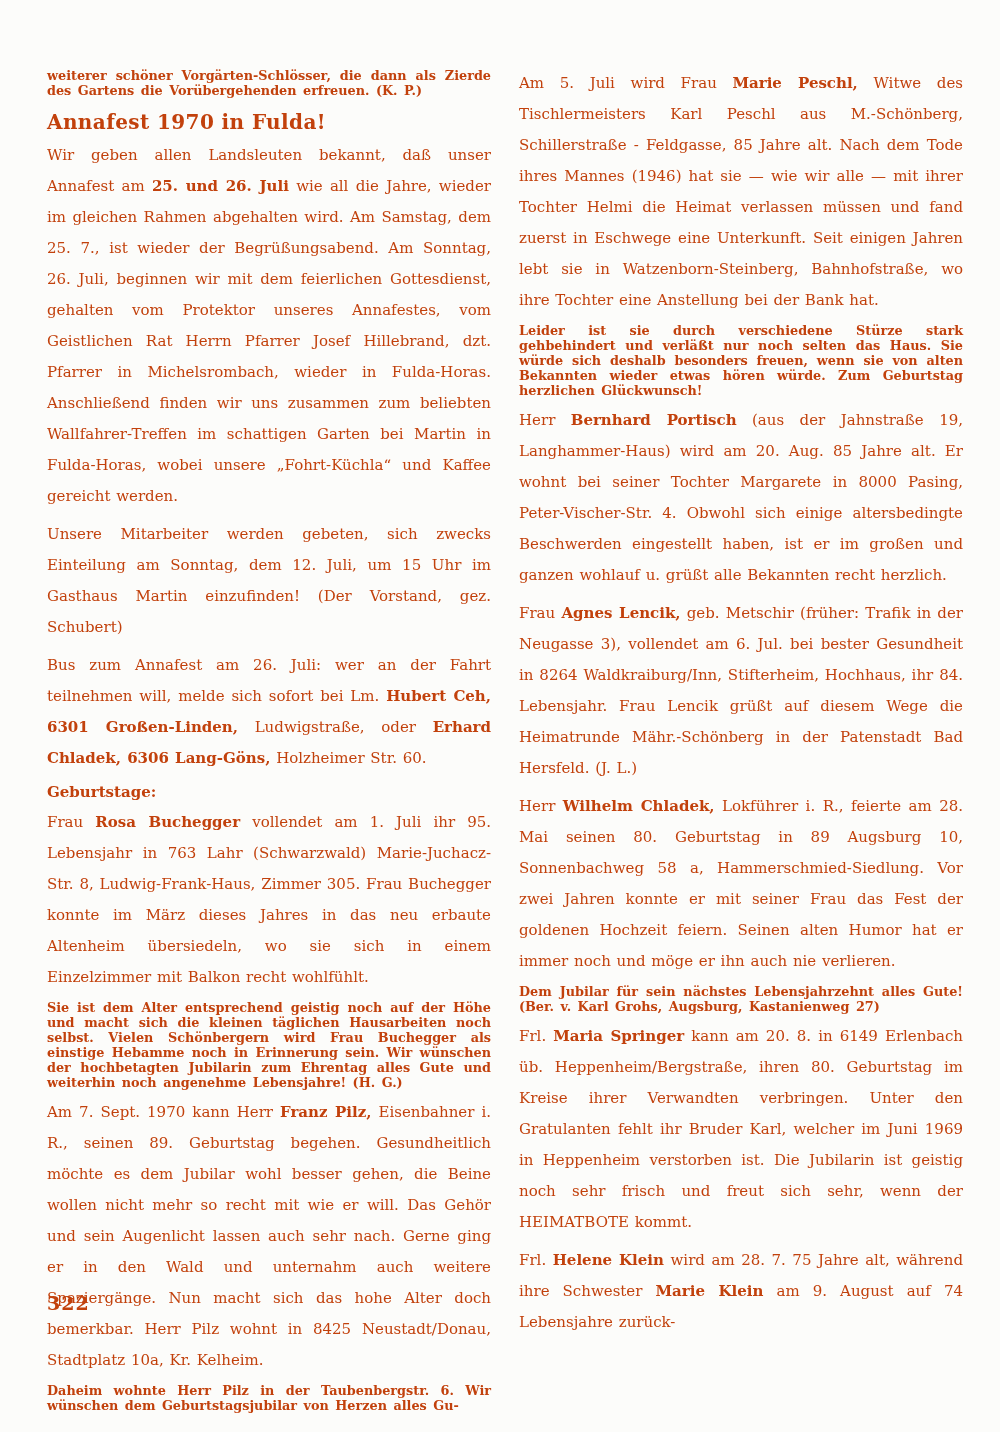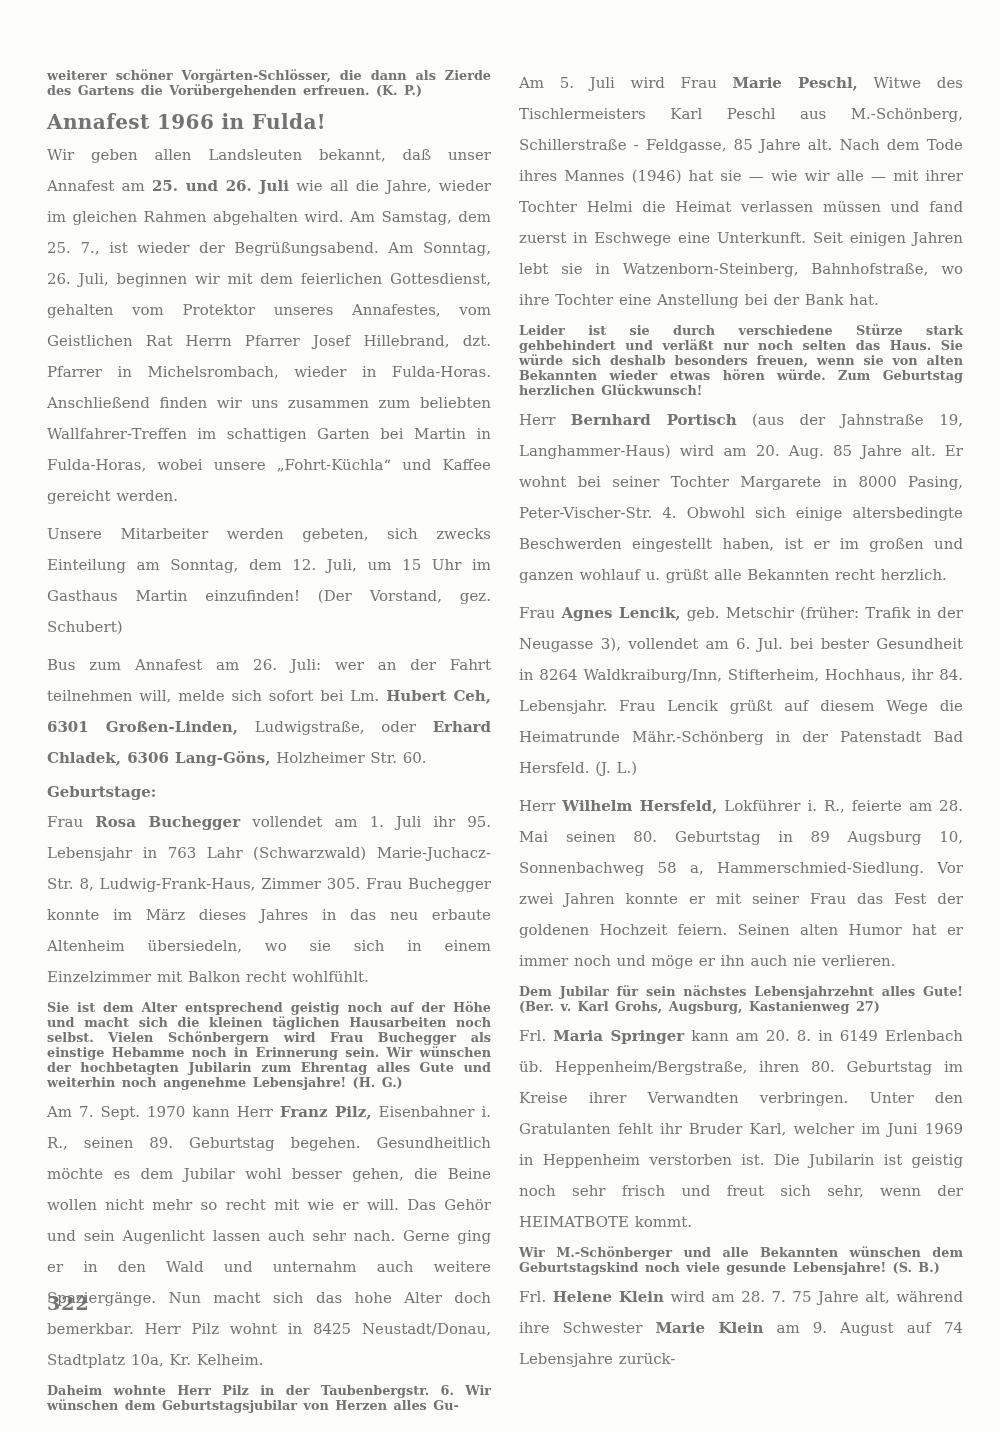--- a/index.html
+++ b/index.html
@@ -6,21 +6,21 @@
     margin: 0;
     padding: 0;
     background: #e8e8e6;
   }
   .page {
     position: relative;
     width: 1000px;
     height: 1432px;
     margin: 0 auto;
     background: #fcfcfa;
-    color: #737373;
+    color: #c2410c;
     font-family: "DejaVu Serif", "Liberation Serif", serif;
     overflow: hidden;
   }
   .columns {
     position: absolute;
     left: 47px;
     top: 68px;
     width: 916px;
     display: flex;
     gap: 28px;
@@ -69,36 +69,35 @@
     letter-spacing: 1px;
   }
 </style>
 </head>
 <body>
 
 <div class="page">
   <div class="columns">
     <div class="column">
         <p class="paragraph small"><span>weiterer schöner Vorgärten-Schlösser, die dann als Zierde des Gartens die Vorübergehenden erfreuen. (K. P.)</span></p>
-        <h2 class="heading"><span class="bold">Annafest 1966 in Fulda!</span></h2>
+        <h2 class="heading"><span class="bold">Annafest 1970 in Fulda!</span></h2>
         <p class="paragraph normal"><span>Wir geben allen Landsleuten bekannt, daß unser Annafest am </span><span class="bold">25. und 26. Juli</span><span> wie all die Jahre, wieder im gleichen Rahmen abgehalten wird. Am Samstag, dem 25. 7., ist wieder der Begrüßungsabend. Am Sonntag, 26. Juli, beginnen wir mit dem feierlichen Gottesdienst, gehalten vom Protektor unseres Annafestes, vom Geistlichen Rat Herrn Pfarrer Josef Hillebrand, dzt. Pfarrer in Michelsrombach, wieder in Fulda-Horas. Anschließend finden wir uns zusammen zum beliebten Wallfahrer-Treffen im schattigen Garten bei Martin in Fulda-Horas, wobei unsere „Fohrt-Küchla“ und Kaffee gereicht werden.</span></p>
         <p class="paragraph normal"><span>Unsere Mitarbeiter werden gebeten, sich zwecks Einteilung am Sonntag, dem 12. Juli, um 15 Uhr im Gasthaus Martin einzufinden! (Der Vorstand, gez. Schubert)</span></p>
         <p class="paragraph normal"><span>Bus zum Annafest am 26. Juli: wer an der Fahrt teilnehmen will, melde sich sofort bei Lm. </span><span class="bold">Hubert Ceh, 6301 Großen-Linden,</span><span> Ludwigstraße, oder </span><span class="bold">Erhard Chladek, 6306 Lang-Göns,</span><span> Holzheimer Str. 60.</span></p>
         <h3 class="subheading"><span class="bold">Geburtstage:</span></h3>
         <p class="paragraph normal"><span>Frau </span><span class="bold">Rosa Buchegger</span><span> vollendet am 1. Juli ihr 95. Lebensjahr in 763 Lahr (Schwarzwald) Marie-Juchacz-Str. 8, Ludwig-Frank-Haus, Zimmer 305. Frau Buchegger konnte im März dieses Jahres in das neu erbaute Altenheim übersiedeln, wo sie sich in einem Einzelzimmer mit Balkon recht wohlfühlt.</span></p>
         <p class="paragraph small"><span>Sie ist dem Alter entsprechend geistig noch auf der Höhe und macht sich die kleinen täglichen Hausarbeiten noch selbst. Vielen Schönbergern wird Frau Buchegger als einstige Hebamme noch in Erinnerung sein. Wir wünschen der hochbetagten Jubilarin zum Ehrentag alles Gute und weiterhin noch angenehme Lebensjahre! (H. G.)</span></p>
         <p class="paragraph normal"><span>Am 7. Sept. 1970 kann Herr </span><span class="bold">Franz Pilz,</span><span> Eisenbahner i. R., seinen 89. Geburtstag begehen. Gesundheitlich möchte es dem Jubilar wohl besser gehen, die Beine wollen nicht mehr so recht mit wie er will. Das Gehör und sein Augenlicht lassen auch sehr nach. Gerne ging er in den Wald und unternahm auch weitere Spaziergänge. Nun macht sich das hohe Alter doch bemerkbar. Herr Pilz wohnt in 8425 Neustadt/Donau, Stadtplatz 10a, Kr. Kelheim.</span></p>
         <p class="paragraph small"><span>Daheim wohnte Herr Pilz in der Taubenbergstr. 6. Wir wünschen dem Geburtstagsjubilar von Herzen alles Gu-</span></p>
       </div>
     <div class="column">
         <p class="paragraph normal"><span>Am 5. Juli wird Frau </span><span class="bold">Marie Peschl,</span><span> Witwe des Tischlermeisters Karl Peschl aus M.-Schönberg, Schillerstraße - Feldgasse, 85 Jahre alt. Nach dem Tode ihres Mannes (1946) hat sie — wie wir alle — mit ihrer Tochter Helmi die Heimat verlassen müssen und fand zuerst in Eschwege eine Unterkunft. Seit einigen Jahren lebt sie in Watzenborn-Steinberg, Bahnhofstraße, wo ihre Tochter eine Anstellung bei der Bank hat.</span></p>
         <p class="paragraph small"><span>Leider ist sie durch verschiedene Stürze stark gehbehindert und verläßt nur noch selten das Haus. Sie würde sich deshalb besonders freuen, wenn sie von alten Bekannten wieder etwas hören würde. Zum Geburtstag herzlichen Glückwunsch!</span></p>
         <p class="paragraph normal"><span>Herr </span><span class="bold">Bernhard Portisch</span><span> (aus der Jahnstraße 19, Langhammer-Haus) wird am 20. Aug. 85 Jahre alt. Er wohnt bei seiner Tochter Margarete in 8000 Pasing, Peter-Vischer-Str. 4. Obwohl sich einige altersbedingte Beschwerden eingestellt haben, ist er im großen und ganzen wohlauf u. grüßt alle Bekannten recht herzlich.</span></p>
         <p class="paragraph normal"><span>Frau </span><span class="bold">Agnes Lencik,</span><span> geb. Metschir (früher: Trafik in der Neugasse 3), vollendet am 6. Jul. bei bester Gesundheit in 8264 Waldkraiburg/Inn, Stifterheim, Hochhaus, ihr 84. Lebensjahr. Frau Lencik grüßt auf diesem Wege die Heimatrunde Mähr.-Schönberg in der Patenstadt Bad Hersfeld. (J. L.)</span></p>
-        <p class="paragraph normal"><span>Herr </span><span class="bold">Wilhelm Hersfeld,</span><span> Lokführer i. R., feierte am 28. Mai seinen 80. Geburtstag in 89 Augsburg 10, Sonnenbachweg 58 a, Hammerschmied-Siedlung. Vor zwei Jahren konnte er mit seiner Frau das Fest der goldenen Hochzeit feiern. Seinen alten Humor hat er immer noch und möge er ihn auch nie verlieren.</span></p>
+        <p class="paragraph normal"><span>Herr </span><span class="bold">Wilhelm Chladek,</span><span> Lokführer i. R., feierte am 28. Mai seinen 80. Geburtstag in 89 Augsburg 10, Sonnenbachweg 58 a, Hammerschmied-Siedlung. Vor zwei Jahren konnte er mit seiner Frau das Fest der goldenen Hochzeit feiern. Seinen alten Humor hat er immer noch und möge er ihn auch nie verlieren.</span></p>
         <p class="paragraph small"><span>Dem Jubilar für sein nächstes Lebensjahrzehnt alles Gute! (Ber. v. Karl Grohs, Augsburg, Kastanienweg 27)</span></p>
         <p class="paragraph normal"><span>Frl. </span><span class="bold">Maria Springer</span><span> kann am 20. 8. in 6149 Erlenbach üb. Heppenheim/Bergstraße, ihren 80. Geburtstag im Kreise ihrer Verwandten verbringen. Unter den Gratulanten fehlt ihr Bruder Karl, welcher im Juni 1969 in Heppenheim verstorben ist. Die Jubilarin ist geistig noch sehr frisch und freut sich sehr, wenn der HEIMATBOTE kommt.</span></p>
-        <p class="paragraph small"><span>Wir M.-Schönberger und alle Bekannten wünschen dem Geburtstagskind noch viele gesunde Lebensjahre! (S. B.)</span></p>
         <p class="paragraph normal"><span>Frl. </span><span class="bold">Helene Klein</span><span> wird am 28. 7. 75 Jahre alt, während ihre Schwester </span><span class="bold">Marie Klein</span><span> am 9. August auf 74 Lebensjahre zurück-</span></p>
       </div>
   </div>
   <div class="page-number">322</div>
 </div>
 
 </body></html>

